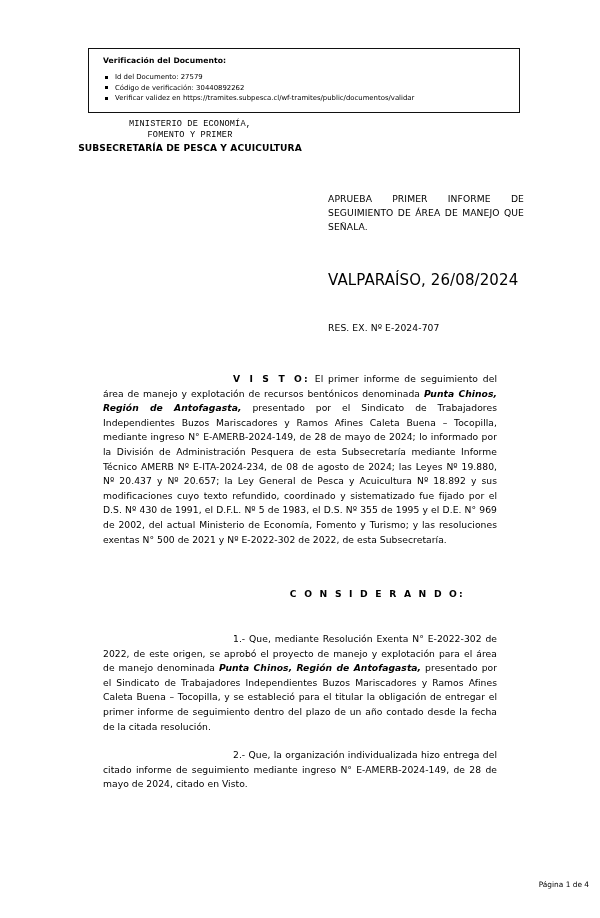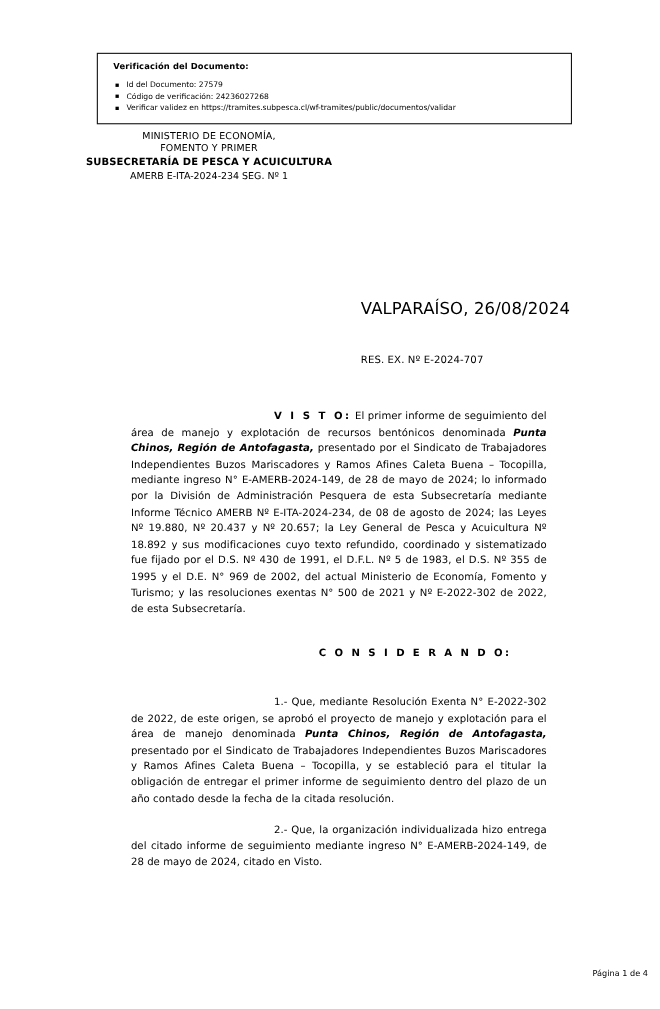--- a/index.html
+++ b/index.html
@@ -71,20 +71,21 @@
     left: 0;
     top: 119px;
     width: 380px;
     text-align: center;
     color: #000;
   }
   .lh-line {
     font-size: 8.6px;
     line-height: 11.4px;
     letter-spacing: 0.15px;
+    font-family: Liberation Mono, monospace;
   }
   .lh-bold {
     font-size: 9.1px;
     font-weight: bold;
     line-height: 13px;
     letter-spacing: 0.1px;
   }
   .lh-sub {
     font-size: 8.6px;
     line-height: 12px;
@@ -131,21 +132,20 @@
   p.para {
     margin: 0;
     font-size: 9.2px;
     line-height: 14.6px;
     text-align: justify;
     text-align-last: left;
     letter-spacing: 0.05px;
   }
   p.para.indent {
     text-indent: 130px;
-    margin-left: 16px;
   }
   .sp-word {
     font-weight: bold;
     letter-spacing: 2.2px;
   }
   .bolditalic {
     font-weight: bold;
     font-style: italic;
   }
   .considerando-head {
@@ -195,36 +195,36 @@
 
     <div class="verif-box">
       <div class="verif-title">Verificación del Documento:</div>
       <ul class="verif-list">
         <li>
           <span class="bullet"></span>
           <span>Id del Documento: 27579</span>
         </li>
         <li>
           <span class="bullet"></span>
-          <span>Código de verificación: 24236027268</span>
+          <span>Código de verificación: 30440892262</span>
         </li>
         <li>
           <span class="bullet"></span>
           <span>Verificar validez en https://tramites.subpesca.cl/wf-tramites/public/documentos/validar</span>
         </li>
       </ul>
     </div>
 
     <div class="letterhead">
       <div class="lh-line">MINISTERIO DE ECONOMÍA,</div>
       <div class="lh-line">FOMENTO Y PRIMER</div>
       <div class="lh-bold">SUBSECRETARÍA DE PESCA Y ACUICULTURA</div>
-      <div class="lh-sub">AMERB E-ITA-2024-234 SEG. Nº 1</div>
-    </div>
-
+    </div>
+
+    <div class="subject-block">APRUEBA PRIMER INFORME DE SEGUIMIENTO DE ÁREA DE MANEJO QUE SEÑALA.</div>
 
     <div class="place-date">VALPARAÍSO, 26/08/2024</div>
 
     <div class="res-number">RES. EX. Nº E-2024-707</div>
 
     <div class="body-block">
       <p class="para indent"><span class="sp-word">V I S T O:</span><span> El primer informe de seguimiento del área de manejo y explotación de recursos bentónicos denominada </span><span class="bolditalic">Punta Chinos, Región de Antofagasta,</span><span> presentado por el Sindicato de Trabajadores Independientes Buzos Mariscadores y Ramos Afines Caleta Buena – Tocopilla, mediante ingreso N° E-AMERB-2024-149, de 28 de mayo de 2024; lo informado por la División de Administración Pesquera de esta Subsecretaría mediante Informe Técnico AMERB Nº E-ITA-2024-234, de 08 de agosto de 2024; las Leyes Nº 19.880, Nº 20.437 y Nº 20.657; la Ley General de Pesca y Acuicultura Nº 18.892 y sus modificaciones cuyo texto refundido, coordinado y sistematizado fue fijado por el D.S. Nº 430 de 1991, el D.F.L. Nº 5 de 1983, el D.S. Nº 355 de 1995 y el D.E. N° 969 de 2002, del actual Ministerio de Economía, Fomento y Turismo; y las resoluciones exentas N° 500 de 2021 y Nº E-2022-302 de 2022, de esta Subsecretaría.</span></p>
     </div>
 
     <div class="considerando-head">C O N S I D E R A N D O:</div>

